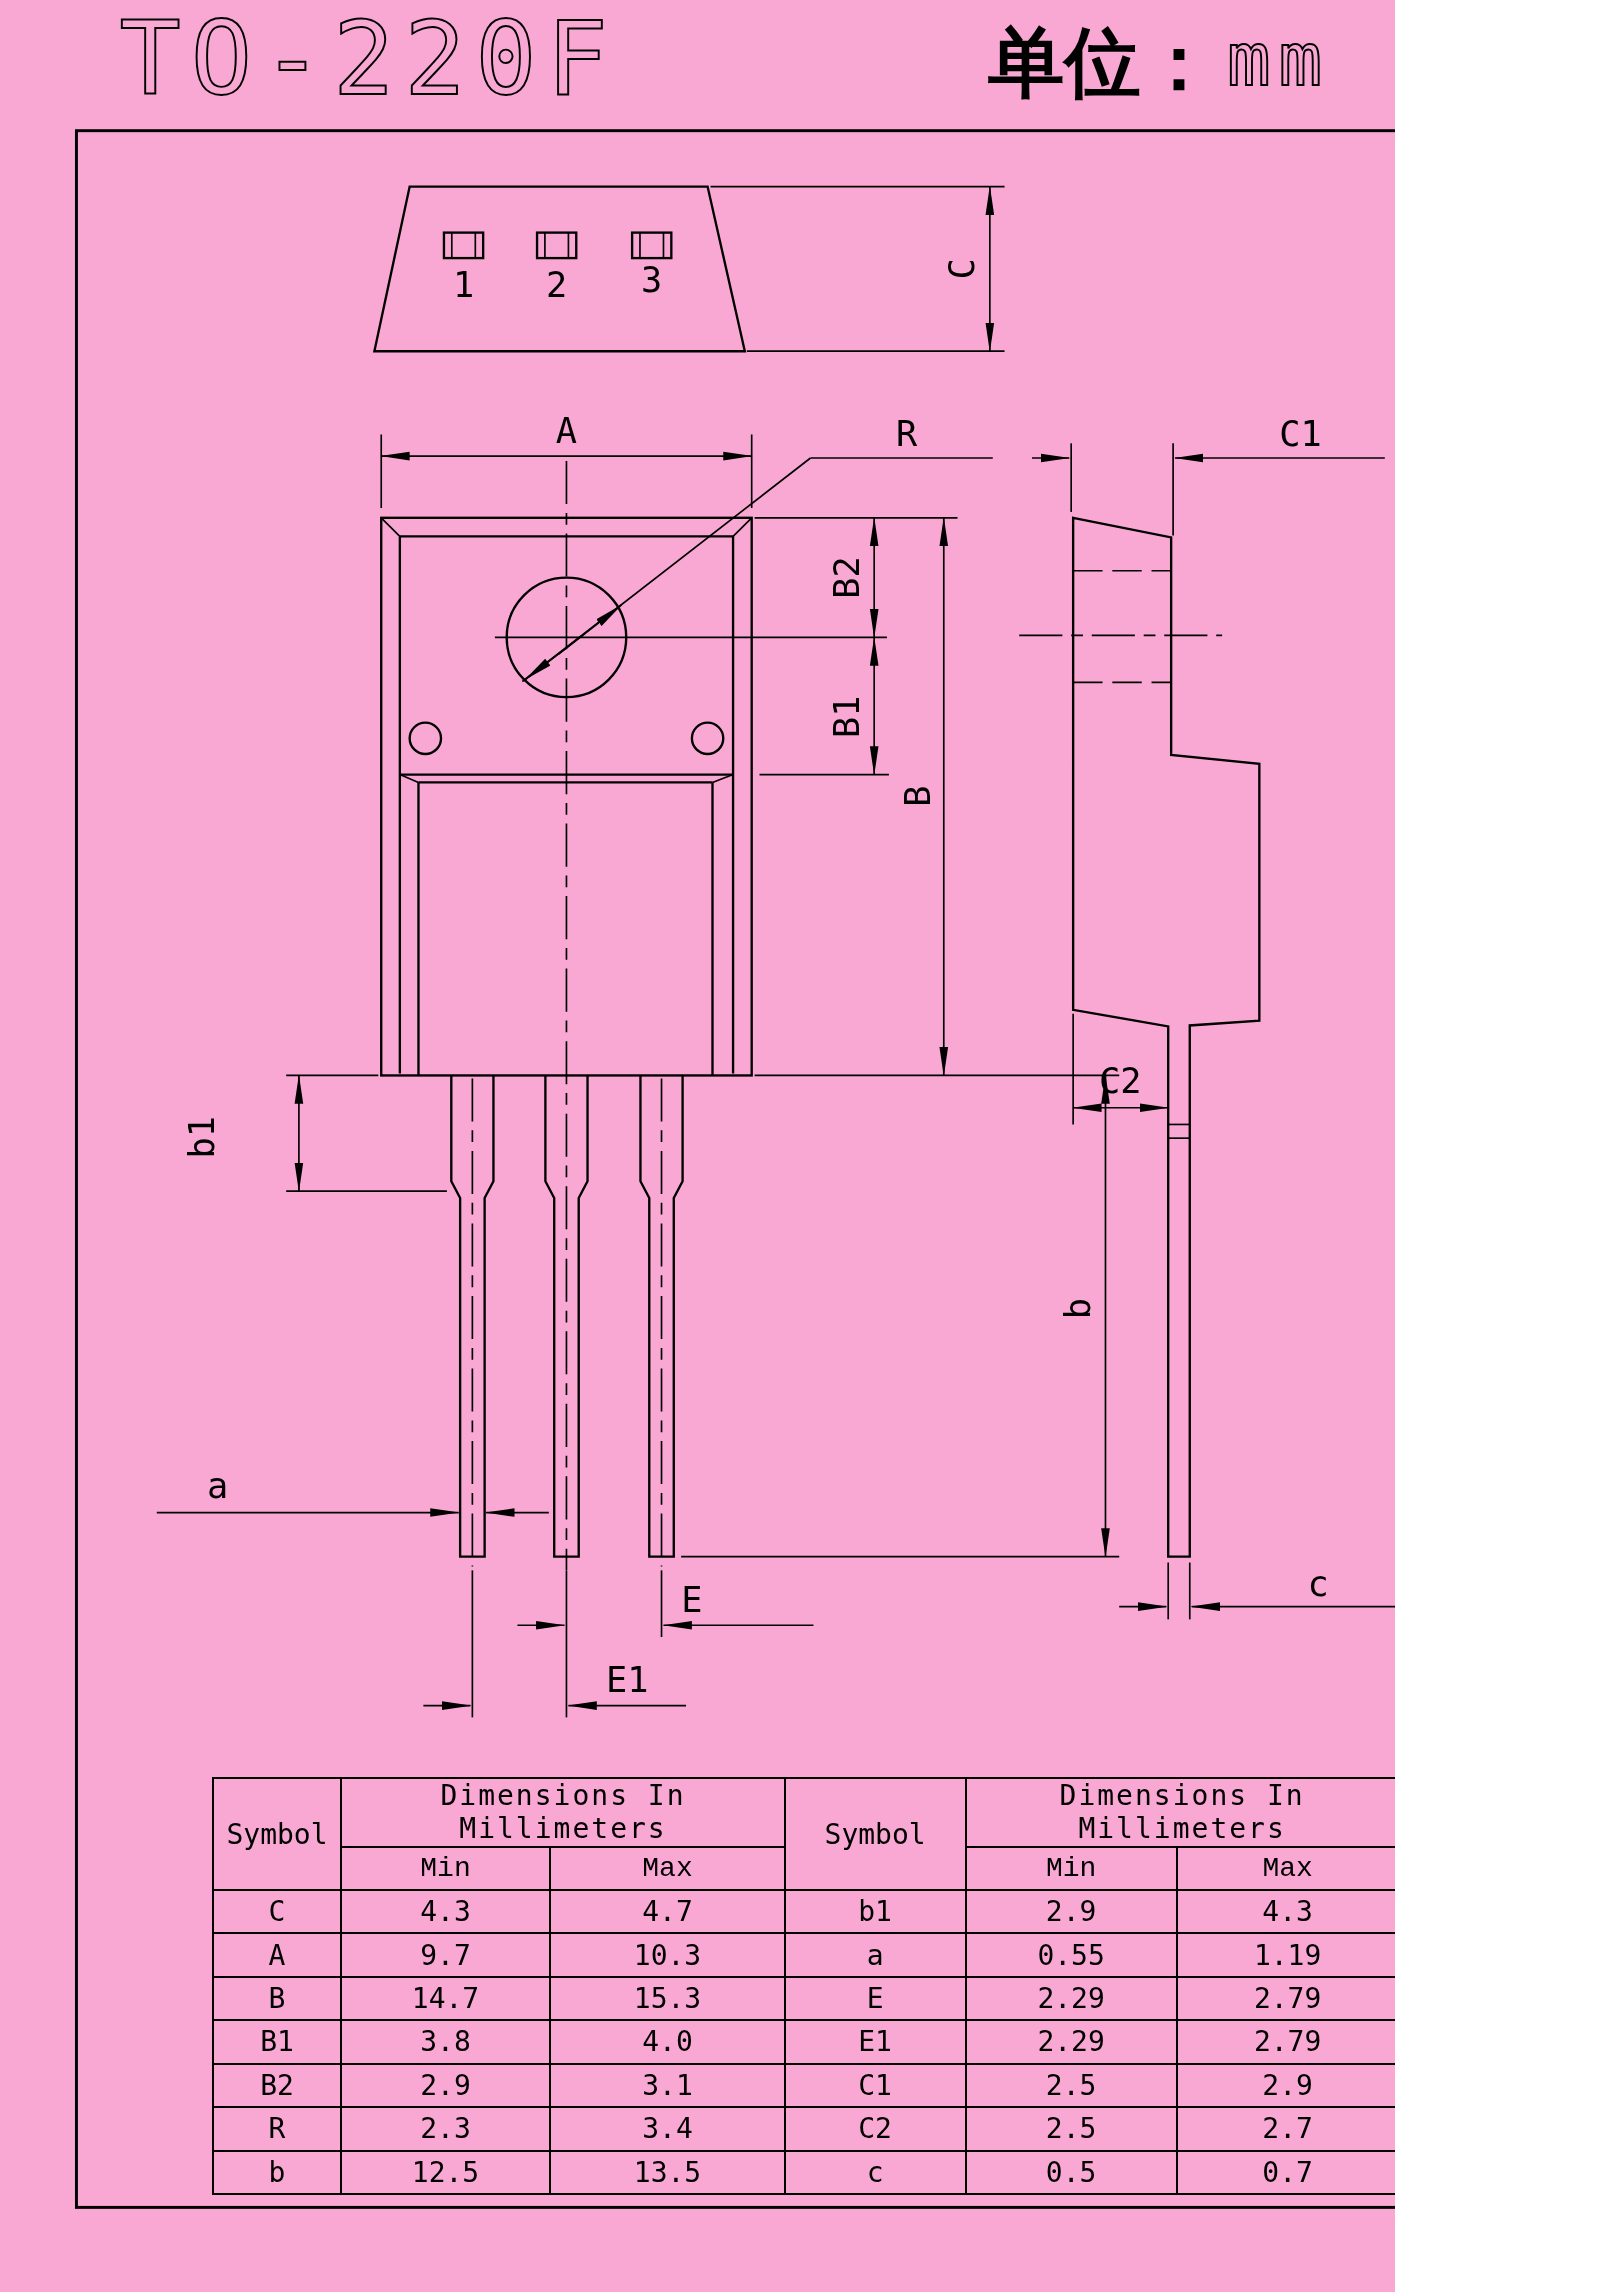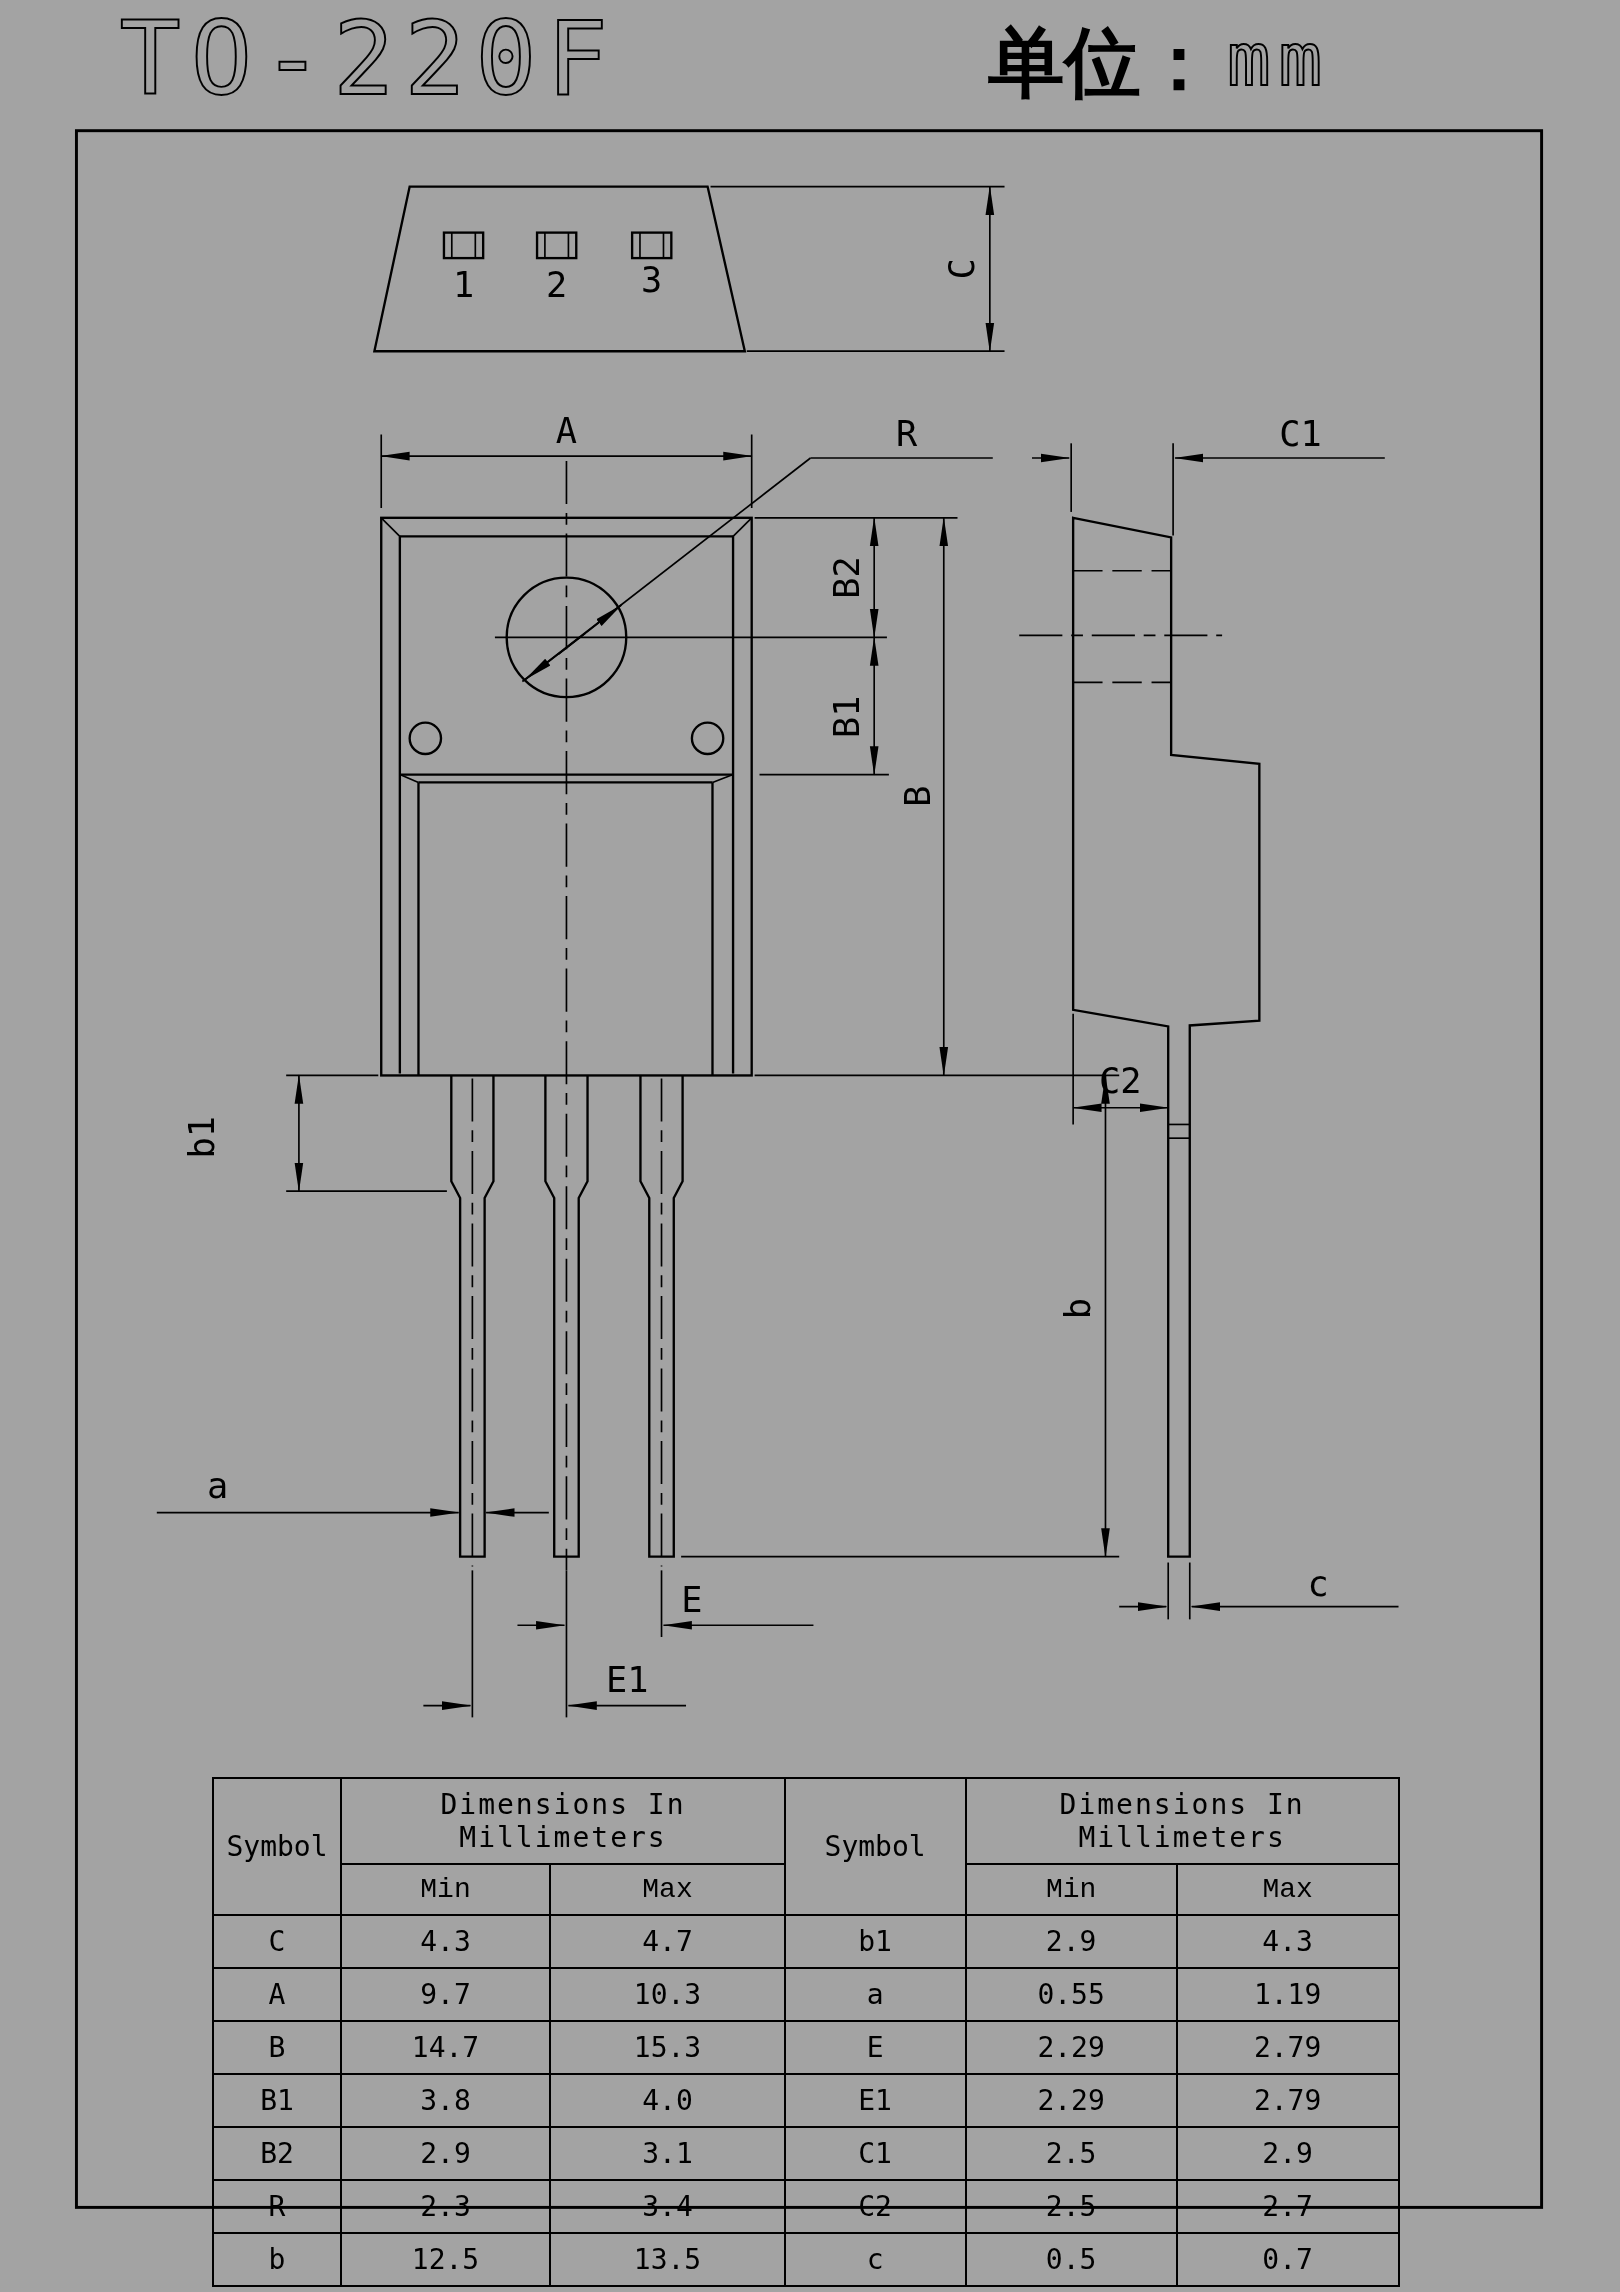--- a/index.html
+++ b/index.html
@@ -1,31 +1,31 @@
 <!DOCTYPE html>
 <html><head>
 <meta charset="utf-8">
 <style>
   html,body{margin:0;padding:0;background:#fff;}
-  .page{position:relative;width:1620px;height:2293px;background:#a3a3a3;overflow:hidden;
+  .page{position:relative;width:1395px;height:2293px;background:#f9a8d4;overflow:hidden;
         font-family:"DejaVu Sans Mono",monospace;}
   svg{position:absolute;left:0;top:0;}
   .ol{fill:none;stroke:#000;stroke-width:2.4;}
   .thin{fill:none;stroke:#000;stroke-width:1.7;}
   .dash{stroke-dasharray:30,10;}
   .cl{stroke-dasharray:44,9,12,9;}
   text{fill:#000;font-family:"DejaVu Sans Mono",monospace;}
   .lbl{font-size:36px;}
   .hollow{fill:none;stroke:#000;stroke-width:2;}
   .cn{font-family:"DejaVu Serif",serif;font-weight:bold;}
   
   .tblwrap{position:absolute;left:212px;top:1777px;width:1187px;height:418px;display:flex;}
   table{border-collapse:collapse;table-layout:fixed;height:100%;}
   td{border:2.4px solid #000;text-align:center;vertical-align:middle;
-     font-size:28px;padding:9px;color:#000;}
+     font-size:28px;padding:0;color:#000;}
   .dimhdr{letter-spacing:2px;}
   .h1{height:61px;} .h2{height:43px;font-family:Liberation Mono, monospace;} .dr{height:43px;}
 </style>
 </head>
 <body>
 
 <div class="page">
 
 <svg width="1620" height="2293" viewBox="0 0 1653 2339">
   <defs>

